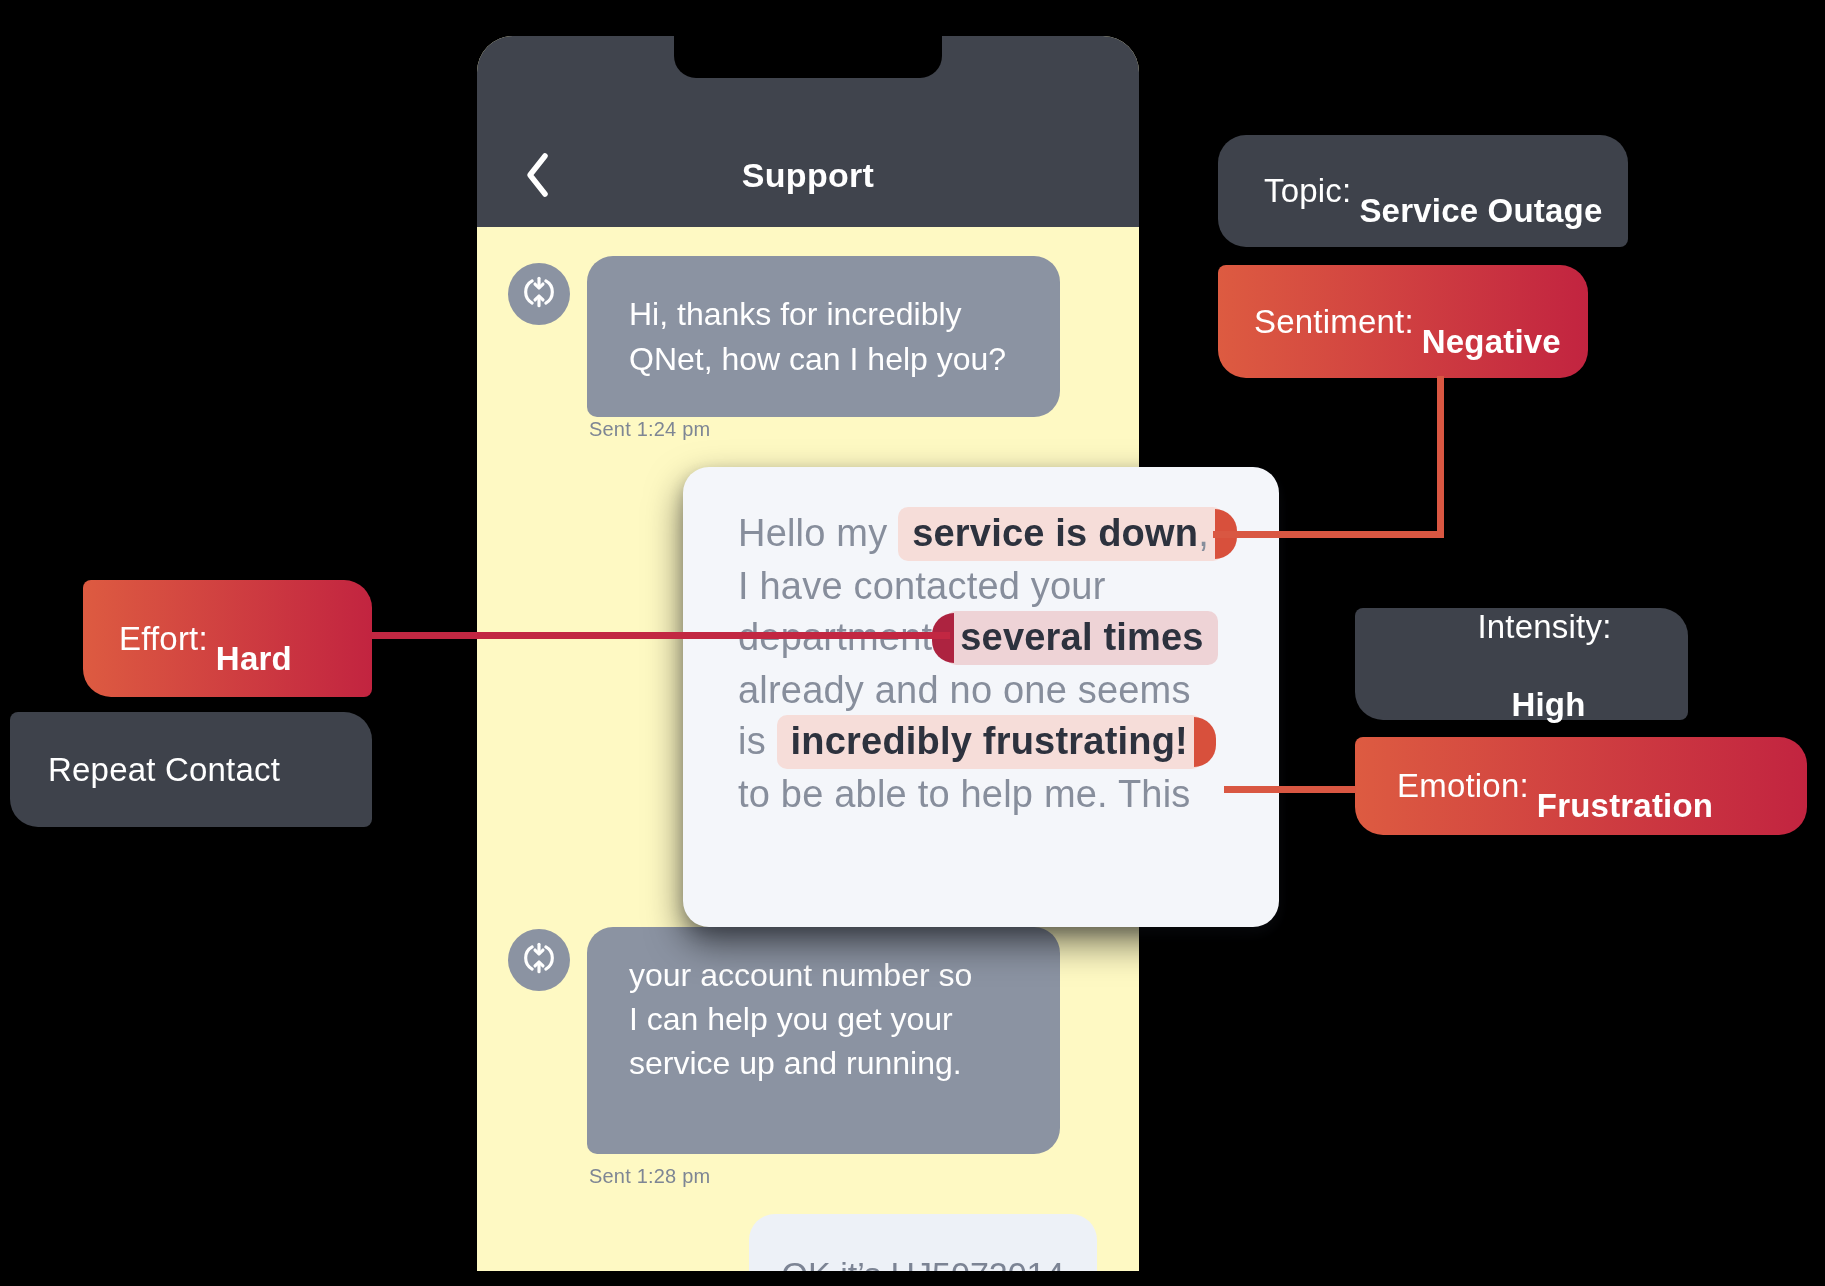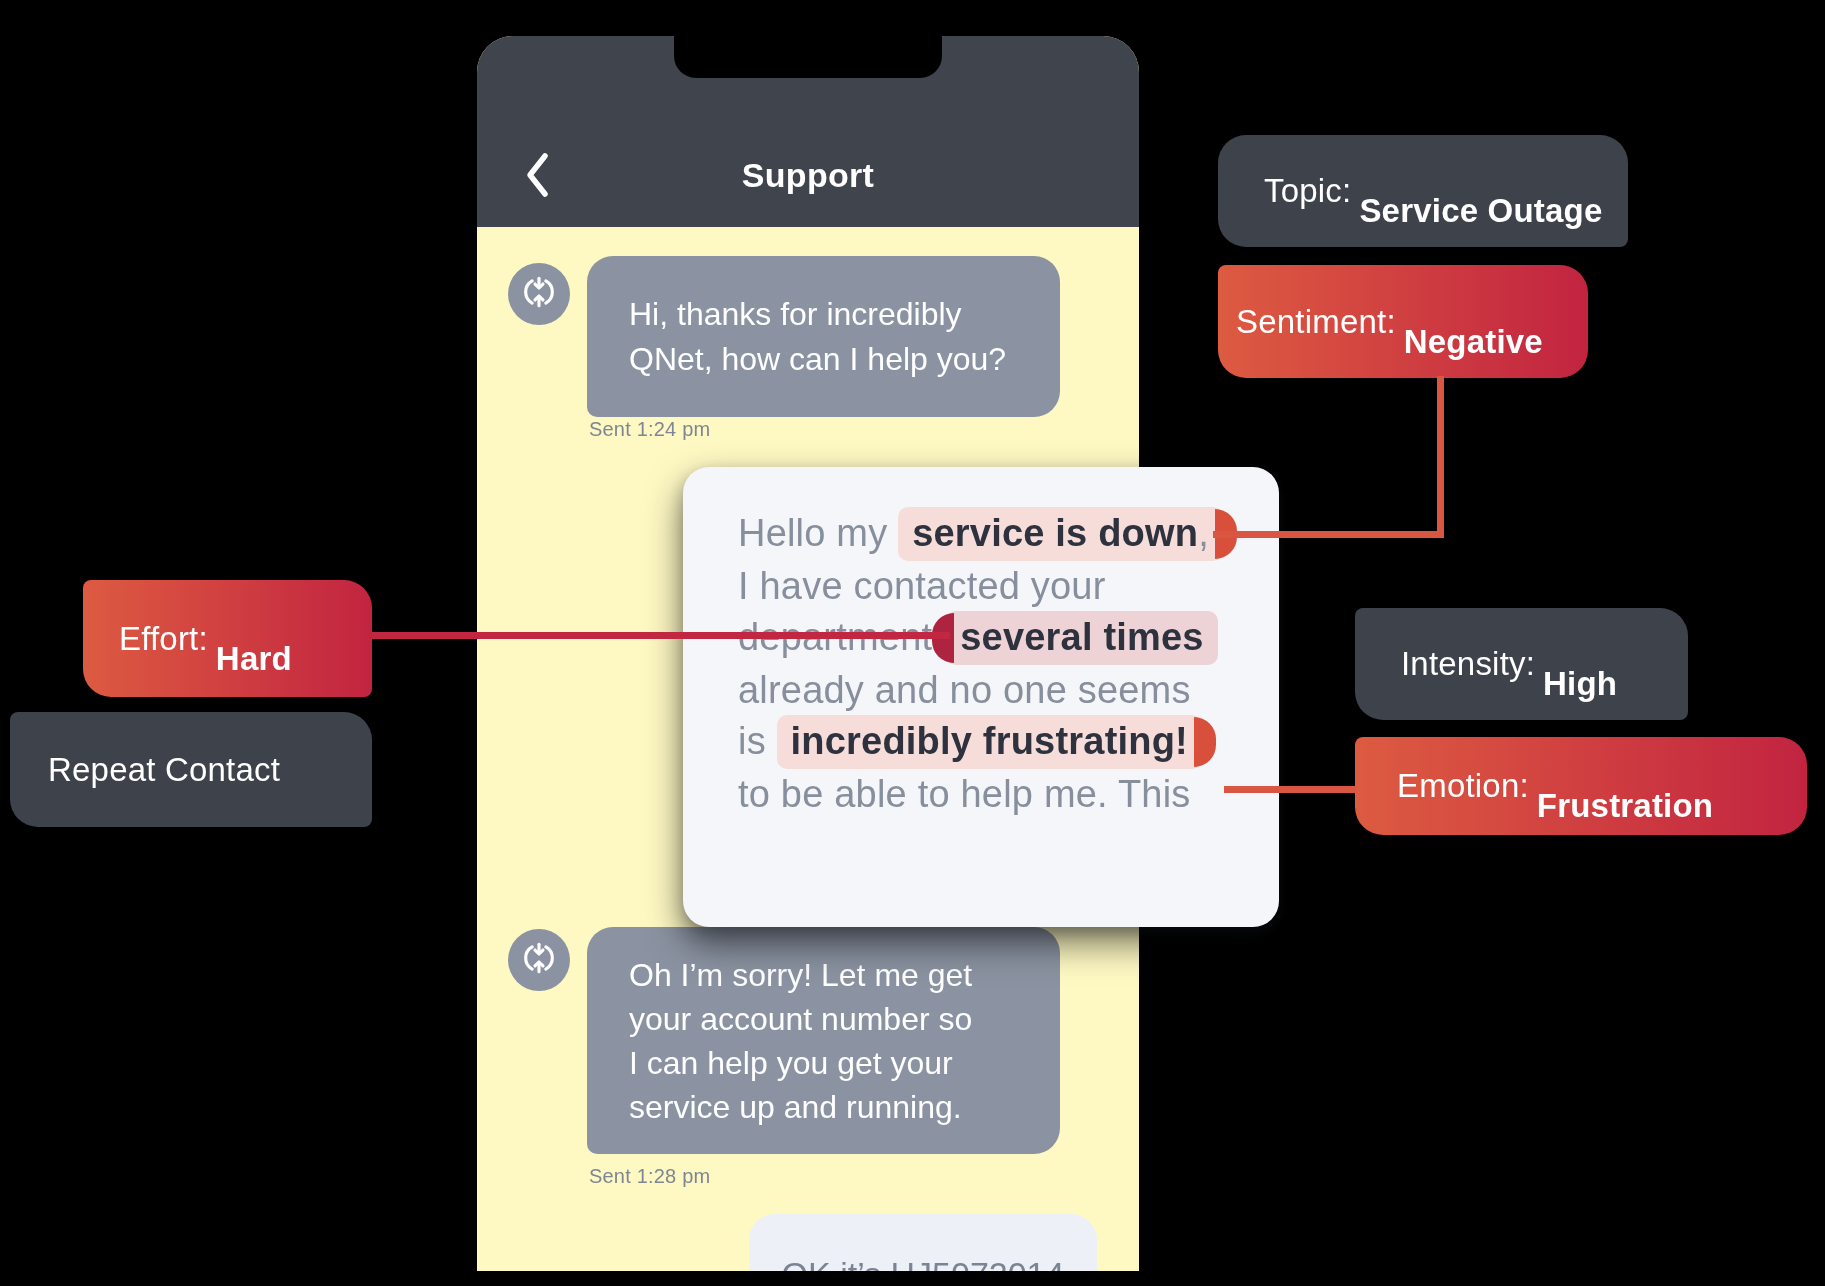--- a/index.html
+++ b/index.html
@@ -64,24 +64,24 @@
   #conn-emotion{left:1224px;top:786px;width:132px;height:7px;background:#d95742;}
   
   .label-box{
     position:absolute;display:flex;align-items:center;color:#fff;font-size:33px;
     box-sizing:border-box;z-index:20;letter-spacing:.2px;
   }
   .label-box b{margin-left:8px;margin-top:40px;}
   .dark-box{background:#3e424b;}
   .red-box{background:linear-gradient(90deg,#dd5b41,#c22440);}
   #lbl-topic{left:1218px;top:135px;width:410px;height:112px;border-radius:28px 28px 8px 28px;padding-left:46px;}
-  #lbl-sentiment{left:1218px;top:265px;width:370px;height:113px;border-radius:8px 28px 28px 28px;padding-left:18px;}
+  #lbl-sentiment{left:1218px;top:265px;width:370px;height:113px;border-radius:8px 28px 28px 28px;padding-left:36px;}
   #lbl-effort{left:83px;top:580px;width:289px;height:117px;border-radius:8px 28px 8px 28px;padding-left:36px;}
   #lbl-repeat{left:10px;top:712px;width:362px;height:115px;border-radius:8px 28px 8px 28px;padding-left:38px;}
-  #lbl-intensity{left:1355px;top:608px;width:333px;height:112px;border-radius:8px 28px 8px 28px;padding-left:46px;}
+  #lbl-intensity{left:1355px;top:608px;width:333px;height:112px;border-radius:8px 28px 8px 28px;padding-left:46px;flex-direction:column;}
   #lbl-emotion{left:1355px;top:737px;width:452px;height:98px;border-radius:8px 28px 28px 28px;padding-left:42px;}
 </style>
 </head>
 <body>
 
 <div class="phone">
   <div class="phone-header">
     <div class="header-title">Support</div>
     <div class="back-btn">
       <span>
@@ -117,21 +117,20 @@
         <path d="M13.5 30.5 A12 12 0 0 1 13.5 9.5"></path>
         <path d="M26.5 9.5 A12 12 0 0 1 26.5 30.5"></path>
         <path d="M20 7 L20 15.5"></path>
           <path d="M16.2 12.4 L20 16.2 L23.8 12.4"></path>
         <path d="M20 33 L20 24.5"></path>
           <path d="M16.2 27.6 L20 23.8 L23.8 27.6"></path>
       </svg>
     </span>
   </div>
   <div class="bubble" id="bubble2">
-    <div>Oh I’m sorry! Let me get</div>
     <div>your account number so</div>
     <div>I can help you get your</div>
     <div>service up and running.</div>
   </div>
   <div class="timestamp" id="ts2">Sent 1:28 pm</div>
 
   <div class="bubble" id="bubble3">
     <div>OK it’s HJ5072014</div>
   </div>
 </div>

